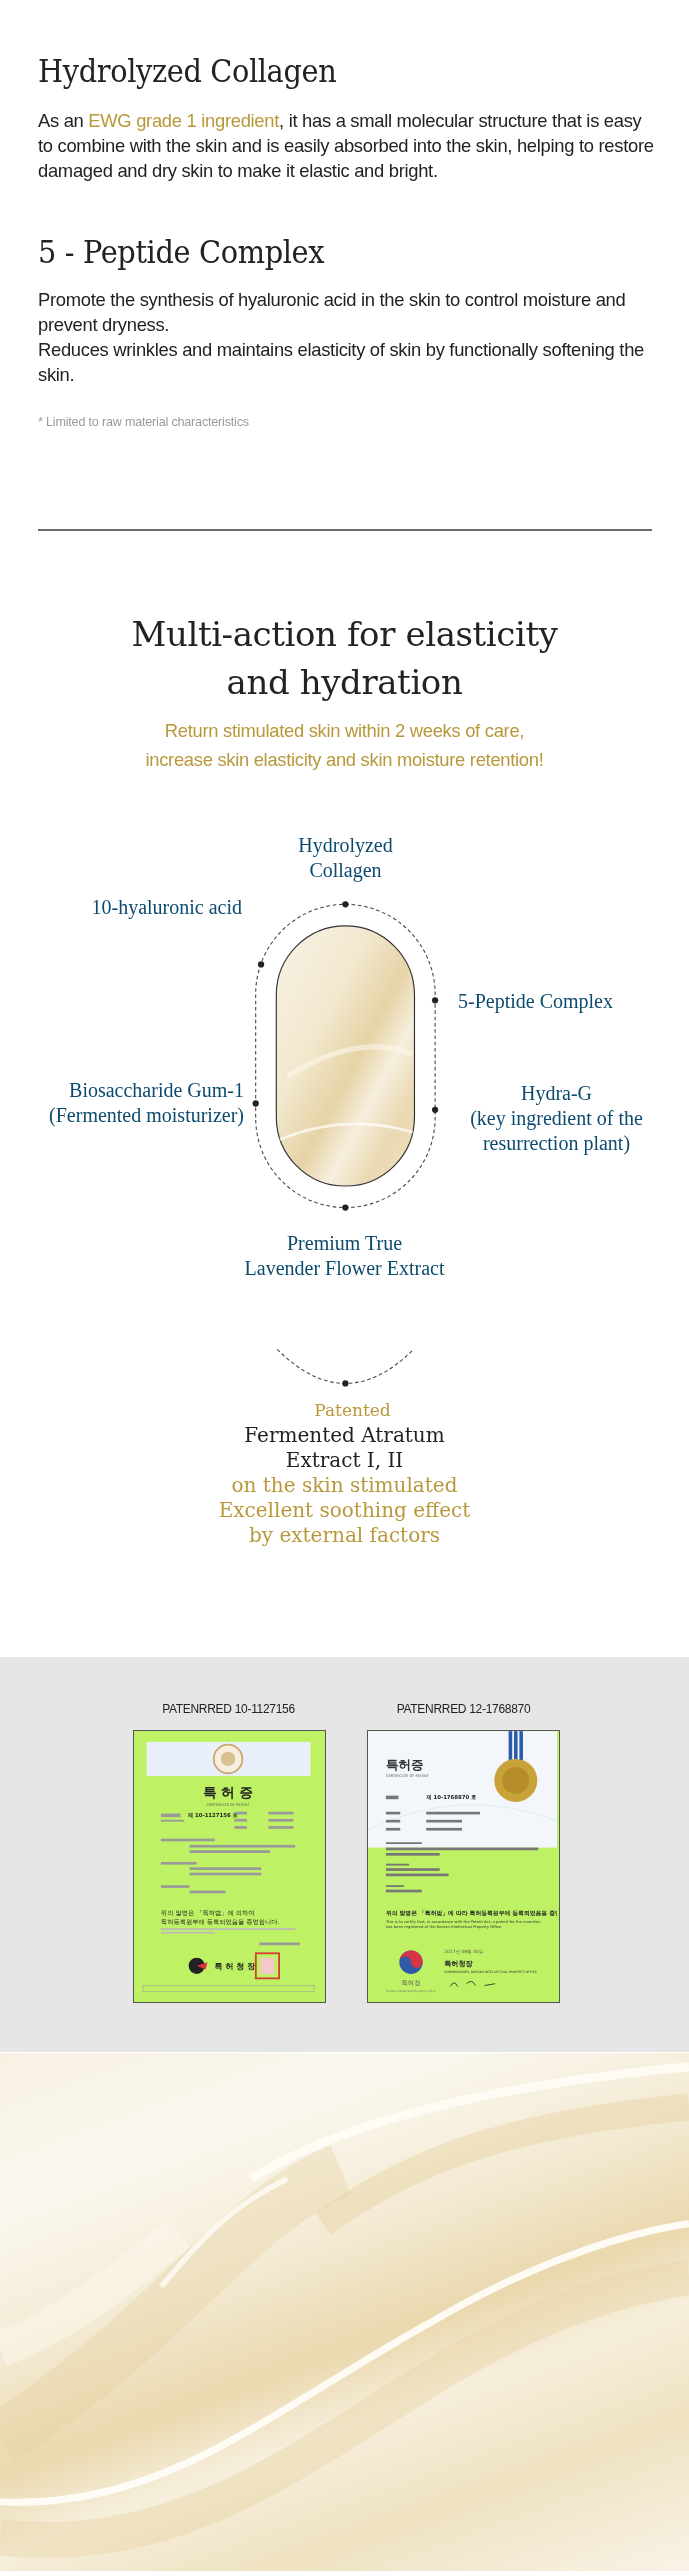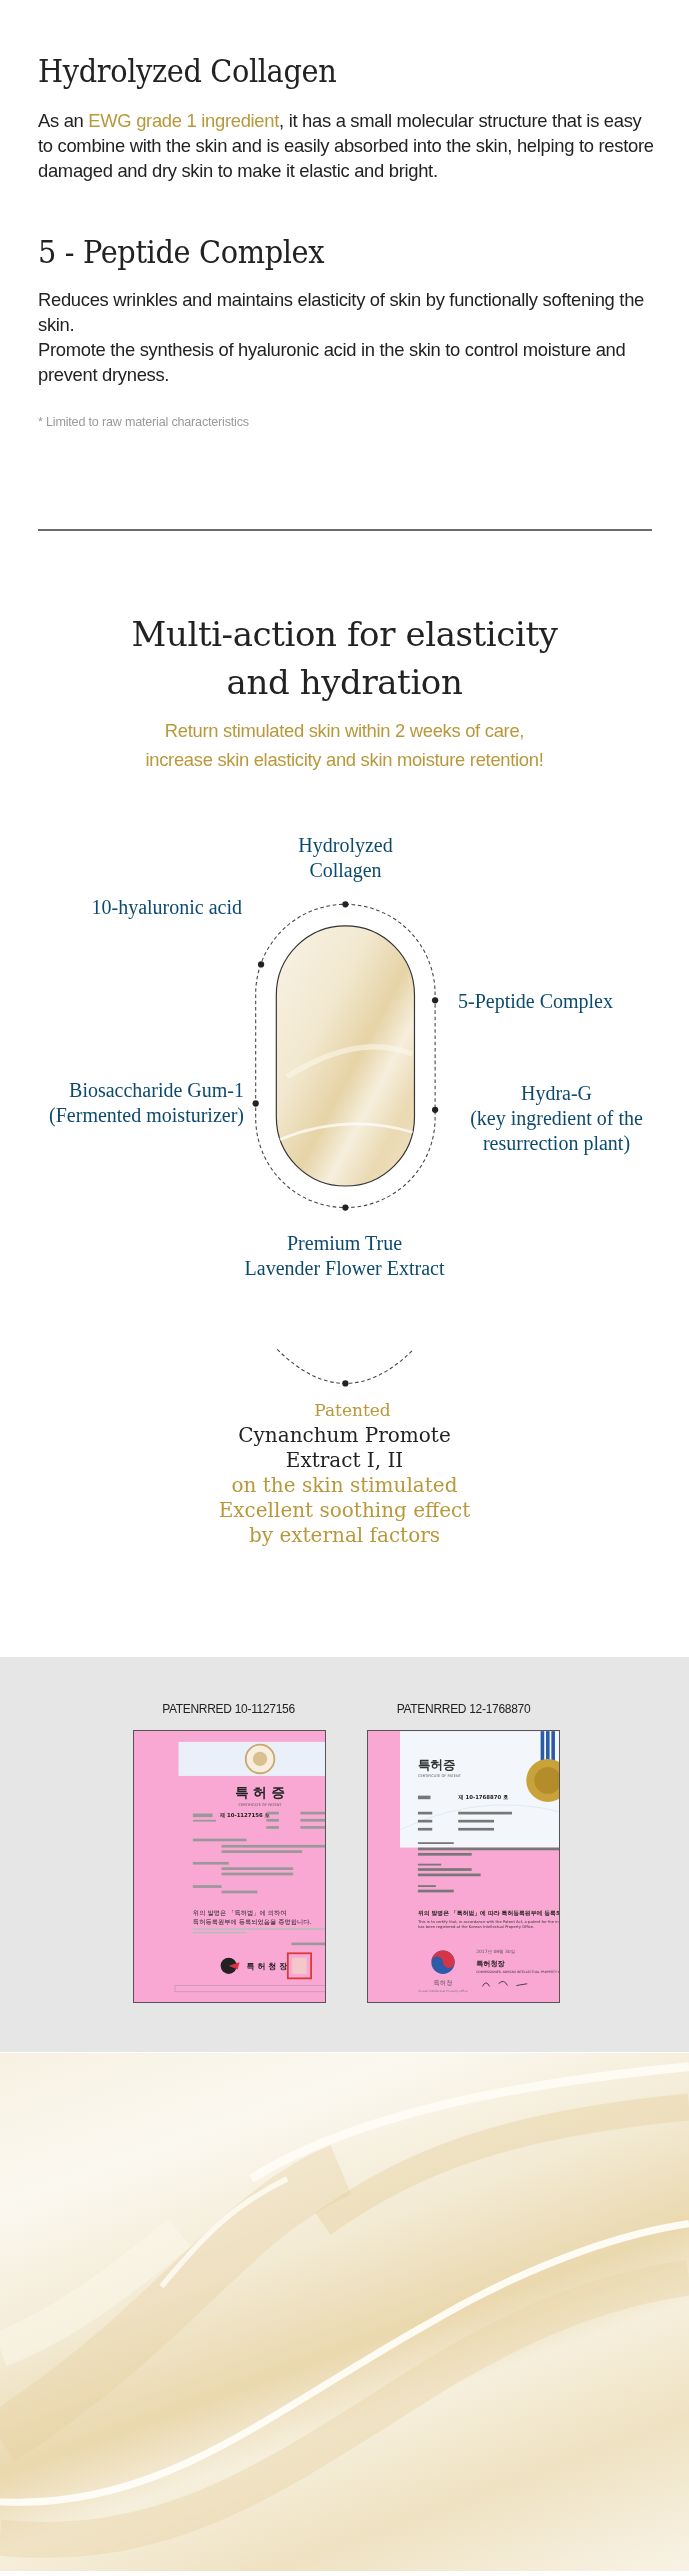--- a/index.html
+++ b/index.html
@@ -26,36 +26,36 @@
     .dlabel.right { text-align: right; }
 
     .patent-block { position: absolute; left: 0; width: 689px; text-align: center; font-family: "DejaVu Serif", "Liberation Serif", serif; }
     .patent-kicker { font-size: 17px; line-height: 25px; padding-left: 16px; }
     .patent-name { font-size: 20px; line-height: 25px; color: #222; }
     .patent-effect { font-size: 20px; line-height: 25px; }
 
     
     .cert-band { position: absolute; left: 0; top: 1657px; width: 689px; height: 395px; background: #e6e6e6; }
     .cert-label { position: absolute; top: 1702px; width: 197px; text-align: center; font-size: 12px; color: #222; letter-spacing: -0.3px; }
-    .cert { position: absolute; top: 1730px; width: 193px; height: 273px; background: #f9a8d4; border: 1.8px solid #555; overflow: hidden; padding-left: 32px; }
+    .cert { position: absolute; top: 1730px; width: 193px; height: 273px; background: #bef264; border: 1.8px solid #555; overflow: hidden; }
 
     
     .cream { position: absolute; left: 0; top: 2053px; width: 689px; height: 518px; overflow: hidden;
       background: linear-gradient(160deg, #f7f1e2 0%, #fbf8f0 20%, #f3ead3 40%, #ead8ae 55%, #f6efdc 65%, #efe2c2 80%, #f8f3e6 100%); }
   </style>
 </head>
 <body>
 
 <h2 class="ing-title serif-head" style="top:52px;">Hydrolyzed Collagen</h2>
 <p class="ing-body sans" style="top:108px;"><span>As an </span><span class="gold">EWG grade 1 ingredient</span><span>, it has a small molecular structure that is easy to combine with the skin and is easily absorbed into the skin, helping to restore damaged and dry skin to make it elastic and bright.</span></p>
 
 <h2 class="ing-title serif-head" style="top:233px;">5 - Peptide Complex</h2>
 <div class="ing-body sans" style="top:287px;">
+  <div>Promote the synthesis of hyaluronic acid in the skin to control moisture and prevent dryness.</div>
   <div>Reduces wrinkles and maintains elasticity of skin by functionally softening the skin.</div>
-  <div>Promote the synthesis of hyaluronic acid in the skin to control moisture and prevent dryness.</div>
 </div>
 
 <div class="note sans">* Limited to raw material characteristics</div>
 <div class="divider"></div>
 
 <h2 class="multi-title serif-head">
   <span style="display:block">Multi-action for elasticity</span>
   <span style="display:block">and hydration</span>
 </h2>
 <div class="multi-sub sans gold">
@@ -107,21 +107,21 @@
   <div>(key ingredient of the</div>
   <div>resurrection plant)</div>
 </div>
 <div class="dlabel center" style="left:165px; top:1231px; width:359px;">
   <div>Premium True</div>
   <div>Lavender Flower Extract</div>
 </div>
 
 <div class="patent-block" style="top:1398px;">
   <div class="patent-kicker gold">Patented</div>
-  <div class="patent-name">Cynanchum Promote</div>
+  <div class="patent-name">Fermented Atratum</div>
   <div class="patent-name">Extract I, II</div>
   <div class="patent-effect gold">on the skin stimulated</div>
   <div class="patent-effect gold">Excellent soothing effect</div>
   <div class="patent-effect gold">by external factors</div>
 </div>
 
 <div class="cert-band"></div>
 
 <div class="cert-label sans" style="left:130px;">PATENRRED 10-1127156</div>
 <div class="cert-label sans" style="left:365px;">PATENRRED 12-1768870</div>

